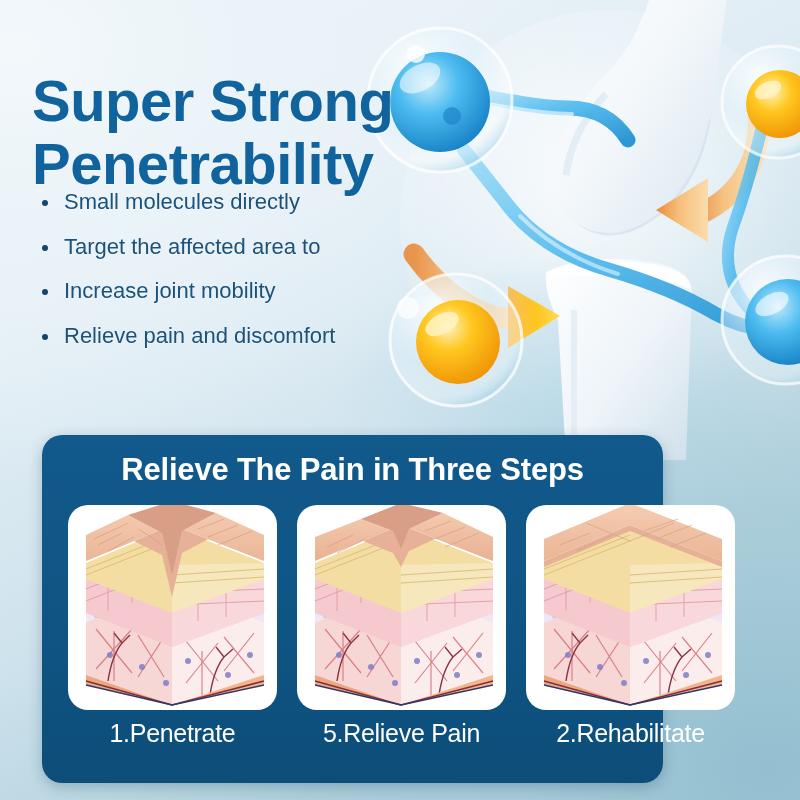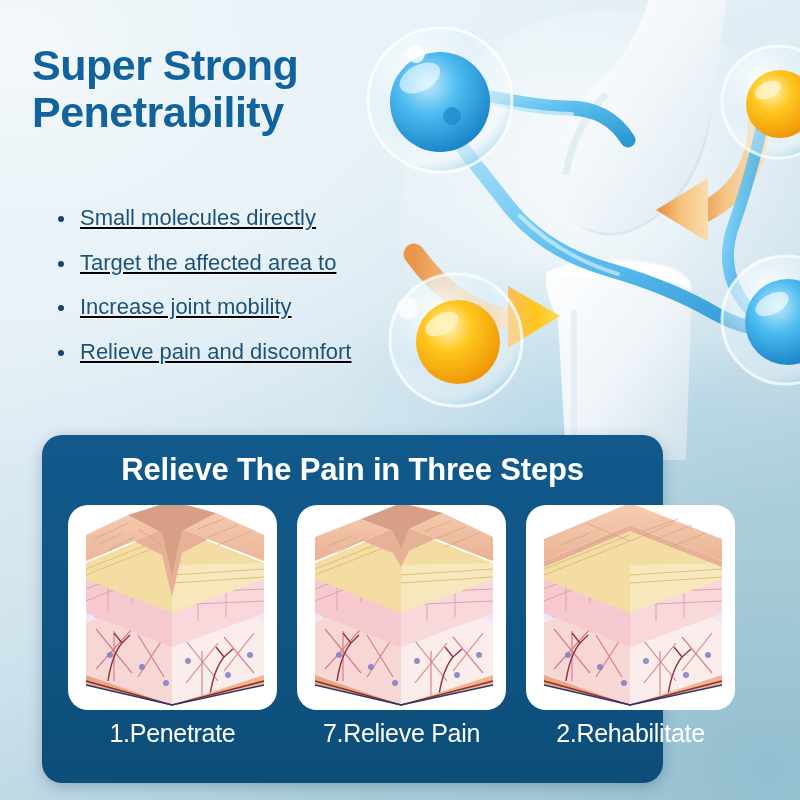--- a/index.html
+++ b/index.html
@@ -32,42 +32,41 @@
   }
   .glow-b {
     left: 330px; top: 250px; width: 470px; height: 300px;
     background: radial-gradient(ellipse at 50% 50%, rgba(176,214,229,.55) 0%, rgba(176,214,229,0) 70%);
   }
 
   
   .headline {
     position: absolute;
     left: 32px;
-    top: 13px;
+    top: 30px;
     width: 400px;
     color: #11639e;
-    font-size: 43px;
+    font-size: 58px;
     line-height: 1.09;
     font-weight: 700;
     letter-spacing: -0.5px;
     font-family: "Liberation Sans", sans-serif;
     text-shadow: 0 1px 2px rgba(255,255,255,.65);
   }
   .headline .hl-line { display: block; white-space: nowrap; }
 
   
   .bullets {
     position: absolute;
     left: 36px;
     top: 190px;
     width: 380px;
-    margin: 16px;
+    margin: 0;
     padding: 0;
     list-style: none;
-    text-decoration: underline;
   }
   .bullets li {
     position: relative;
     padding-left: 28px;
     margin: 0 0 20px 0;
     color: #1b527a;
     font-size: 22px;
     line-height: 1.12;
     white-space: nowrap;
     text-shadow: 0 1px 1px rgba(255,255,255,.5);
@@ -416,21 +415,21 @@
             <path d="M64 14 L96 26 L104 44 L112 24 L146 8 L104 -2 Z" fill="#d99f86"></path>
             <g stroke="#cf9c82" stroke-width=".9" fill="none" opacity=".7">
               <path d="M30 42 L56 30 M40 48 L68 34 M128 26 L154 16 M138 34 L168 22 M148 42 L182 28"></path>
             </g>
             <path d="M18 170 L104 200 L196 170 L196 180 L104 200 Z" fill="#f0b48e"></path>
             <path d="M18 170 L104 200 L104 200 L18 180 Z" fill="#e9a883"></path>
             <path d="M18 176 L104 200 L196 176" stroke="#8b2e33" stroke-width="1.6" fill="none"></path>
             <path d="M18 180 L104 200 L196 180" stroke="#2b3a6b" stroke-width="1.4" fill="none"></path>
           </svg>
         </div>
-        <div class="step-caption">7.Relieve Pain</div>
+        <div class="step-caption">5.Relieve Pain</div>
       </div>
 
       <div class="step">
         <div class="step-tile">
           <svg viewBox="0 0 209 205" xmlns="http://www.w3.org/2000/svg">
             <defs>
               <linearGradient id="epi3" x1="0" y1="0" x2="0" y2="1">
                 <stop offset="0%" stop-color="#f6cdb2"></stop>
                   <stop offset="100%" stop-color="#eab596"></stop>
               </linearGradient>

